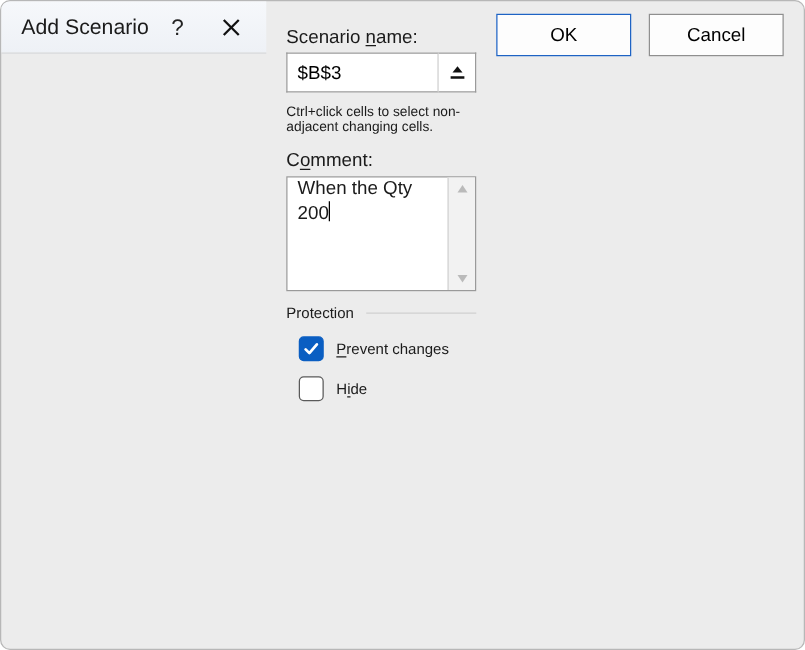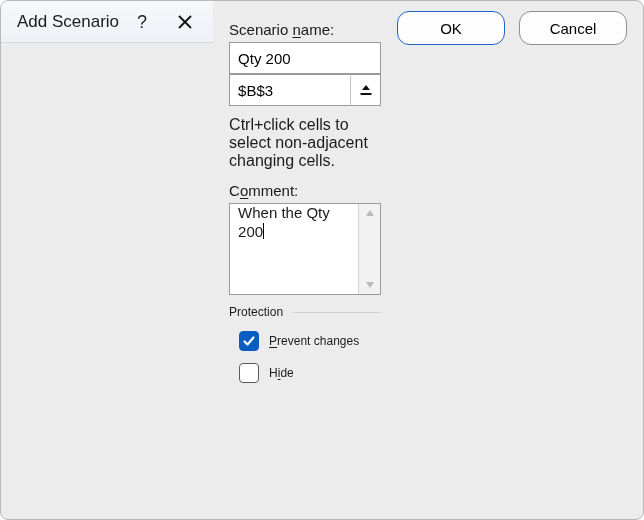--- a/index.html
+++ b/index.html
@@ -77,21 +77,21 @@
     width: 30px; height: 32px;
     border: 1px solid #9a9a9a;
     border-left: none;
     background: #fff;
     display: flex; align-items:center; justify-content:center;
     padding:0;
   }
 
   .hint {
     margin: 10px 0 6px 0;
-    font-size: 16px;
+    font-size: 11px;
   }
 
   .comment-wrap {
     position: relative;
     width: 100%;
     height: 92px;
     border: 1px solid #9a9a9a;
     background: #fff;
     display: flex;
   }
@@ -159,21 +159,21 @@
     display:flex;
     justify-content:flex-end;
     align-items:center;
     gap:14px;
     padding: 0 16px 10px 0;
   }
   .btn {
     width: 108px; height:34px;
     border: 1px solid #8f8f8f;
     background:#fdfdfd;
-    border-radius:12px;
+    border-radius:0;
     font-size:15px;
     font-family:inherit;
   }
   .btn.primary {
     border: 1.5px solid #1e63c4;
   }
 </style>
 </head>
 <body>
 
@@ -193,21 +193,20 @@
         <line x1="14" y1="2" x2="2" y2="14" stroke="#111" stroke-width="1.8"></line>
       </svg>
     </button>
   </div>
 
   <div class="body">
 
     <div class="label-row">
       <span>Scenario </span><span class="underline">n</span><span>ame:</span>
     </div>
-    <input class="text-input" type="text" value="Qty 200" style="">
 
     <div class="cells-row">
       <input class="text-input" type="text" value="$B$3" style="">
       <button class="collapse-btn" aria-label="Collapse dialog">
         <svg width="16" height="16" viewBox="0 0 16 16">
           <rect x="2.5" y="11" width="11" height="2" fill="#111"></rect>
           <path d="M8 3 L12 8 L4 8 Z" fill="#111"></path>
         </svg>
       </button>
     </div>

